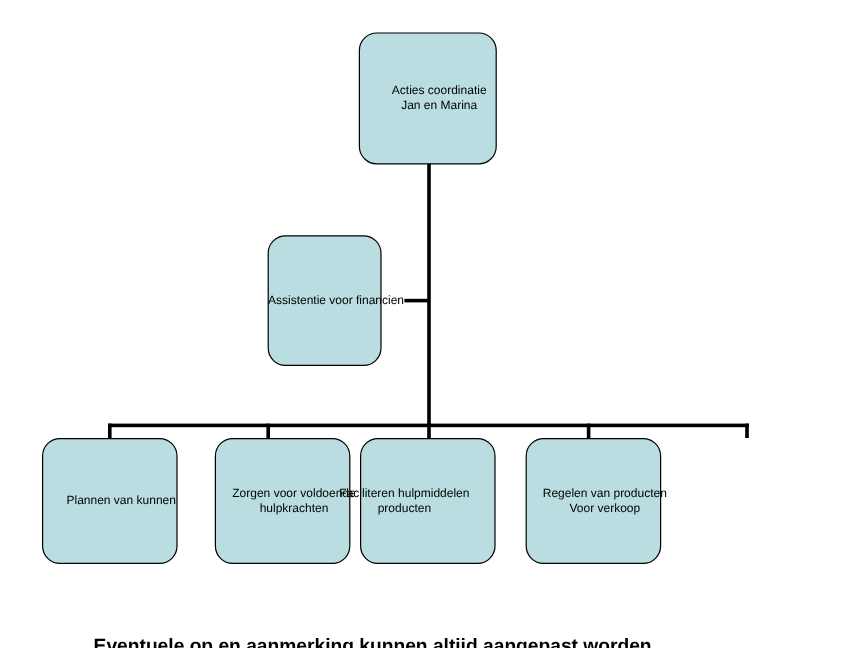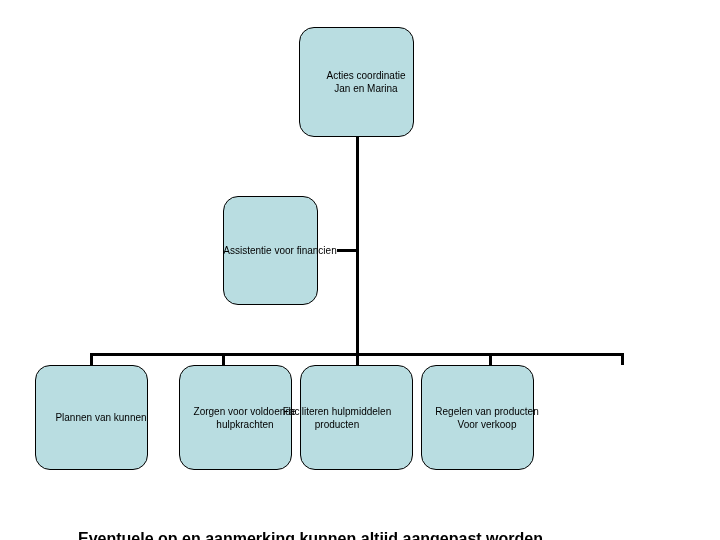--- a/index.html
+++ b/index.html
@@ -35,21 +35,21 @@
     font-size: 10px;
     line-height: 13px;
     color: var(--box-text, #000000);
   }
   .node-root      { left: 299px; top: 27px;  width: 115px; height: 110px; }
   .node-assistant { left: 223px; top: 196px; width: 95px; height: 109px; }
   .node-child     { top: 365px; width: 113px; height: 105px; }
   .node-child-0 { left: 35px;  }
   .node-child-1 { left: 179px; }
   .node-child-2 { left: 300px; justify-content: flex-end; }
-  .node-child-3 { left: 421px; }
+  .node-child-3 { left: 438px; }
   .node-child-4 { left: 566px; }
   
   .line {
     position: absolute;
     background: var(--connector, #000000);
   }
   .line-main-vertical { left: 356px; top: 136px; width: 3px;   height: 229px; }
   .line-assistant     { left: 337px; top: 249px; width: 20px;  height: 3px;   }
   .line-bus           { left: 90px;  top: 353px; width: 534px; height: 3px;   }
   .stub { top: 353px; width: 3px; height: 12px; }

